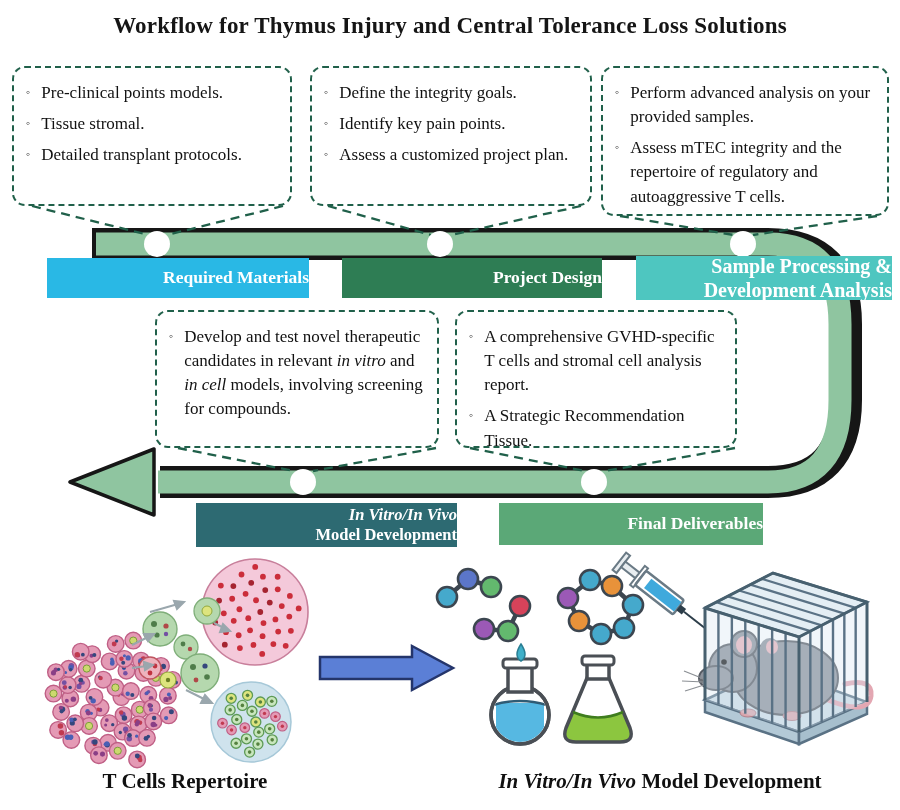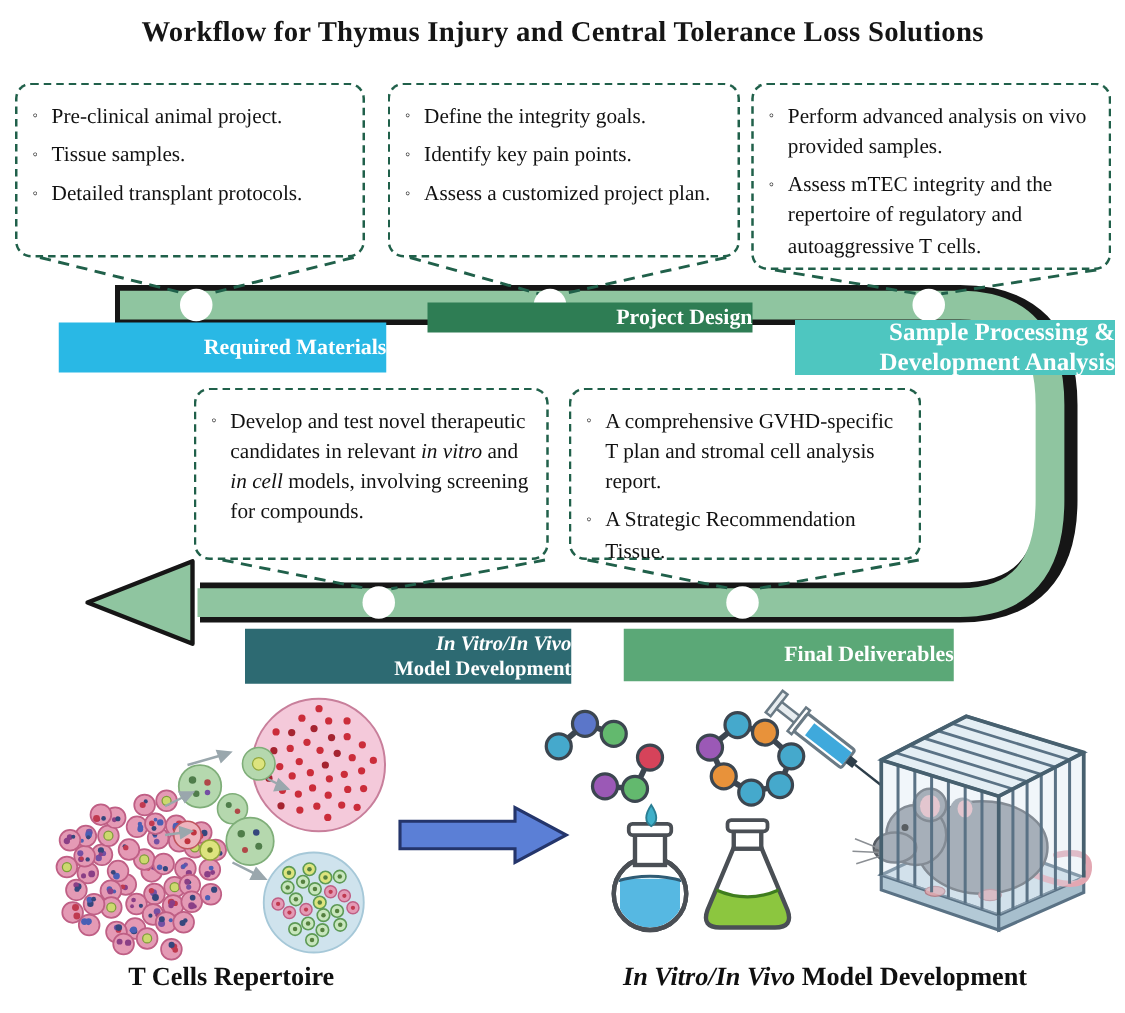--- a/index.html
+++ b/index.html
@@ -478,25 +478,25 @@
         <polyline points="705,608 799,637 867,602"></polyline>
         <line x1="799" y1="637" x2="799" y2="732"></line>
       </g>
     </g>
   </svg>
 
   <div class="callout" style="left:12px;top:66px;width:280px;height:140px;">
     <ul class="blist">
       <li>
           <span class="blt">◦</span>
-          <span class="btx">Pre-clinical animal project.</span>
-        </li>
-      <li>
-          <span class="blt">◦</span>
-          <span class="btx">Tissue samples.</span>
+          <span class="btx">Pre-clinical points models.</span>
+        </li>
+      <li>
+          <span class="blt">◦</span>
+          <span class="btx">Tissue stromal.</span>
         </li>
       <li>
           <span class="blt">◦</span>
           <span class="btx">Detailed transplant protocols.</span>
         </li>
     </ul>
   </div>
 
   <div class="callout" style="left:310px;top:66px;width:282px;height:140px;">
     <ul class="blist">
@@ -512,21 +512,21 @@
           <span class="blt">◦</span>
           <span class="btx">Assess a customized project plan.</span>
         </li>
     </ul>
   </div>
 
   <div class="callout" style="left:601px;top:66px;width:288px;height:150px;">
     <ul class="blist">
       <li>
           <span class="blt">◦</span>
-          <span class="btx">Perform advanced analysis on vivo provided samples.</span>
+          <span class="btx">Perform advanced analysis on your provided samples.</span>
         </li>
       <li>
           <span class="blt">◦</span>
           <span class="btx">Assess mTEC integrity and the repertoire of regulatory and autoaggressive T cells.</span>
         </li>
     </ul>
   </div>
 
   <div class="callout" style="left:155px;top:310px;width:284px;height:138px;">
     <ul class="blist">
@@ -534,33 +534,33 @@
           <span class="blt">◦</span>
         <span class="btx"><span>Develop and test novel therapeutic candidates in relevant </span><span class="it">in vitro</span><span> and </span><span class="it">in cell</span><span> models, involving screening for compounds.</span></span>
       </li>
     </ul>
   </div>
 
   <div class="callout" style="left:455px;top:310px;width:282px;height:138px;">
     <ul class="blist">
       <li>
           <span class="blt">◦</span>
-          <span class="btx">A comprehensive GVHD-specific T plan and stromal cell analysis report.</span>
+          <span class="btx">A comprehensive GVHD-specific T cells and stromal cell analysis report.</span>
         </li>
       <li>
           <span class="blt">◦</span>
           <span class="btx">A Strategic Recommendation Tissue.</span>
         </li>
     </ul>
   </div>
 
   <div class="bar" style="left: 23px; top: 258px; width: 262px; height: 40px; background-color: rgb(41, 184, 229);">
     <span>Required Materials</span>
   </div>
-  <div class="bar" style="left: 318px; top: 242px; width: 260px; height: 24px; background-color: rgb(46, 125, 84);">
+  <div class="bar" style="left: 318px; top: 258px; width: 260px; height: 40px; background-color: rgb(46, 125, 84);">
     <span>Project Design</span>
   </div>
   <div class="bar" style="left: 612px; top: 256px; width: 256px; height: 44px; font-size: 20px; background-color: rgb(78, 198, 192);">
     <span>Sample Processing &amp;</span>
     <span>Development Analysis</span>
   </div>
   <div class="bar" style="left: 172px; top: 503px; width: 261px; height: 44px; font-size: 16.5px; background-color: rgb(45, 106, 114);">
     <span class="it">In Vitro/In Vivo</span>
     <span>Model Development</span>
   </div>

